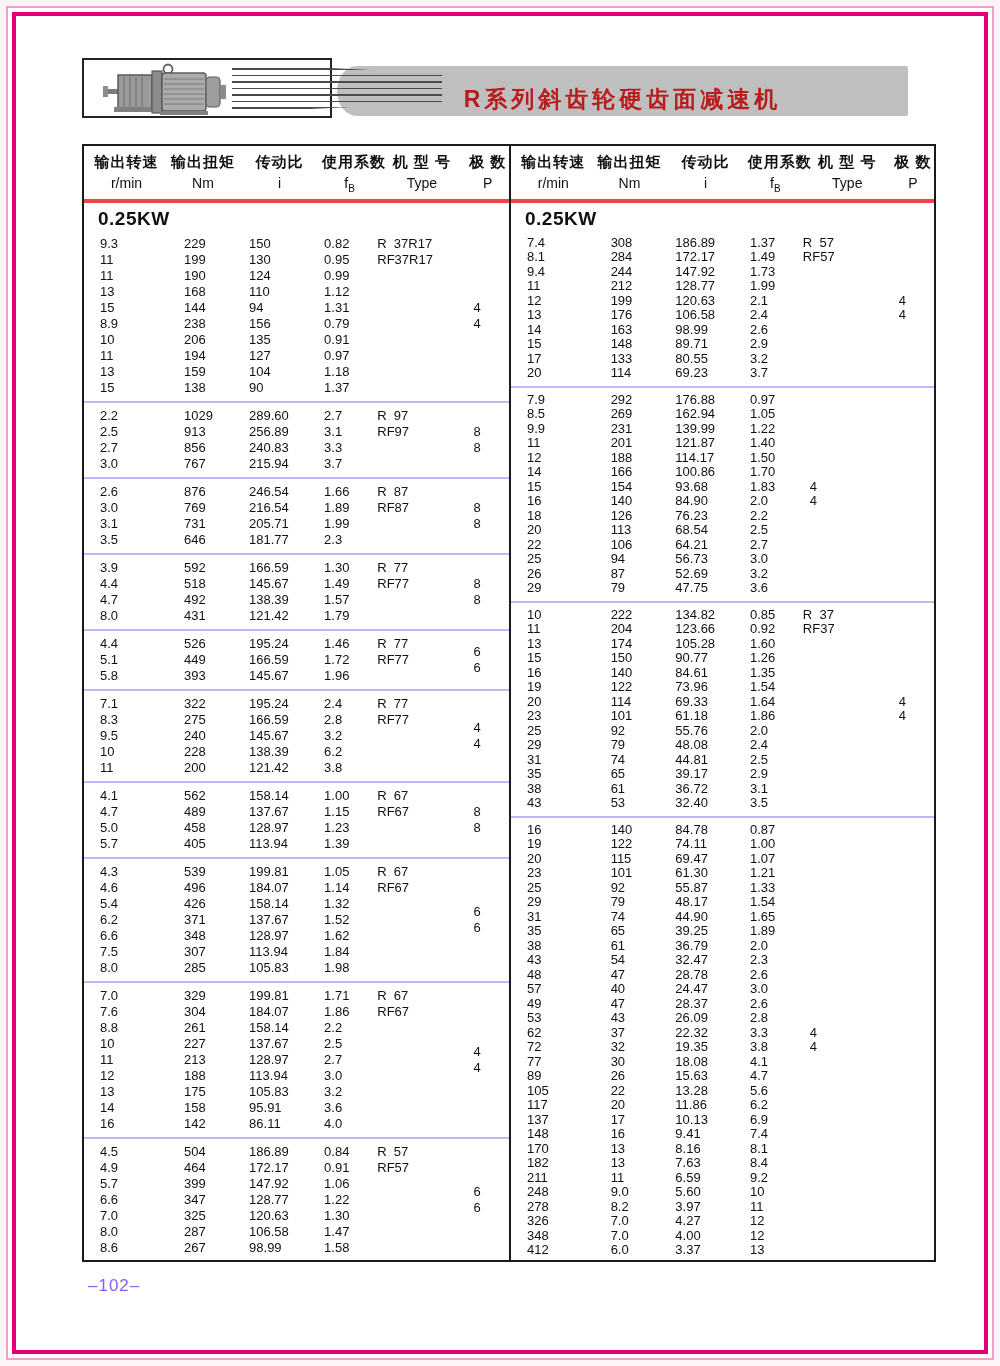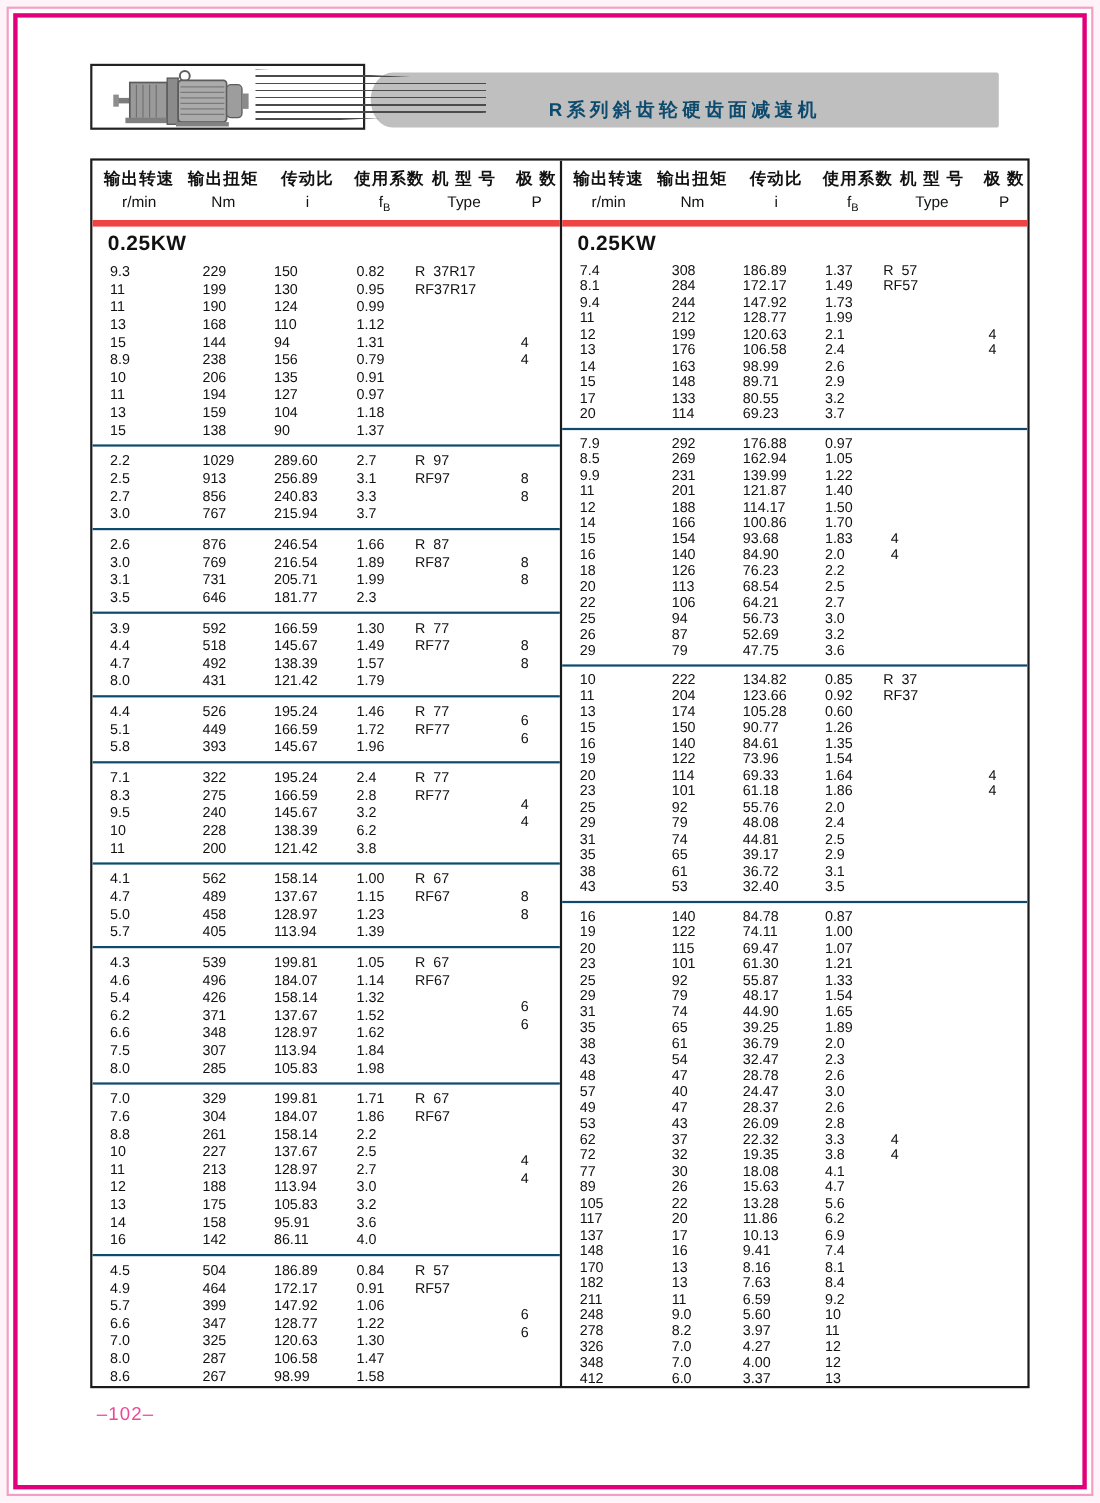--- a/index.html
+++ b/index.html
@@ -40,53 +40,53 @@
     z-index:4;
   }
   .banner {
     position:absolute; left:255px; right:28px; top:8px; height:50px;
     background:#bfbfbf;
     border-radius:40px 4px 4px 40px / 100% 4px 4px 100%;
     display:flex; align-items:center; justify-content:center;
     z-index:2;
   }
   .banner span {
-    font-size:17px; font-weight:bold; letter-spacing:4px; color:#0c4a6e;margin-top:16px;
+    font-size:23px; font-weight:bold; letter-spacing:4px; color:#b91c1c;margin-top:16px;
   }
   
   .spec-table {
     display:flex;
     height:1118px;
     border-top:2px solid #1a1a1a;
     border-bottom:2px solid #1a1a1a;
     border-left:2px solid #1a1a1a;
     border-right:2px solid #1a1a1a;
     overflow:hidden;
   }
   .col { width:50%; overflow:hidden; }
   .col + .col { border-left:2px solid #1a1a1a; }
   .thead {
-    border-bottom:6px solid #ef4444;
+    border-bottom:4px solid #ef4444;
     padding:7px 0 5px 0;
   }
   .h-cn, .h-unit {
     display:grid;
     grid-template-columns:20% 16% 20% 13% 21% 10%;
   }
   .h-cn span { text-align:center; font-weight:bold; font-size:15px; letter-spacing:1px; white-space:nowrap; }
   .h-unit { margin-top:3px; }
   .h-unit .hc { text-align:center; font-size:14px; }
   .h-unit sub { font-size:10px; }
   .section {
     font-size:19px; font-weight:bold; letter-spacing:0.5px;
     padding:5px 0 1px 14px; height:28px;
   }
   .blocks { display:block; }
   .block { display:flex; padding:5px 0; }
-  .block + .block { border-top:2px solid #0c4a6e; }
+  .block + .block { border-top:2px solid #c4b5fd; }
   .rows {
     width:69%;
     display:grid;
     grid-template-columns:29% 23.2% 29% 18.8%;
   }
   .cell { font-size:13px; white-space:nowrap; }
   .col-left  .cell { line-height:16px; }
   .col-right .cell { line-height:14.5px; }
   .c-speed  { padding-left:16px; }
   .c-torque { padding-left:15px; }
@@ -101,21 +101,21 @@
   .col-right .typecol div { line-height:14.5px; }
   .pcol {
     width:10%;
     display:flex; flex-direction:column; justify-content:center;
   }
   .pcol div { font-size:13px; padding-left:7px; }
   .col-left  .pcol div { line-height:16px; }
   .col-right .pcol div { line-height:14.5px; }
   
   .footer { margin-top:14px; padding-left:6px; }
-  .footer span { font-size:17px; letter-spacing:1px; color:#ec4899; }
+  .footer span { font-size:17px; letter-spacing:1px; color:#8b5cf6; }
 </style>
 </head>
 <body>
 
 <div class="frame-outer"></div>
 
 <div class="frame-inner">
 
   <div class="header-row">
     <div class="logo-box">
@@ -665,21 +665,21 @@
               <div class="cell c-torque">222</div>
               <div class="cell c-ratio">134.82</div>
               <div class="cell c-fb">0.85</div>
               <div class="cell c-speed">11</div>
               <div class="cell c-torque">204</div>
               <div class="cell c-ratio">123.66</div>
               <div class="cell c-fb">0.92</div>
               <div class="cell c-speed">13</div>
               <div class="cell c-torque">174</div>
               <div class="cell c-ratio">105.28</div>
-              <div class="cell c-fb">0.60</div>
+              <div class="cell c-fb">1.60</div>
               <div class="cell c-speed">15</div>
               <div class="cell c-torque">150</div>
               <div class="cell c-ratio">90.77</div>
               <div class="cell c-fb">1.26</div>
               <div class="cell c-speed">16</div>
               <div class="cell c-torque">140</div>
               <div class="cell c-ratio">84.61</div>
               <div class="cell c-fb">1.35</div>
               <div class="cell c-speed">19</div>
               <div class="cell c-torque">122</div>

